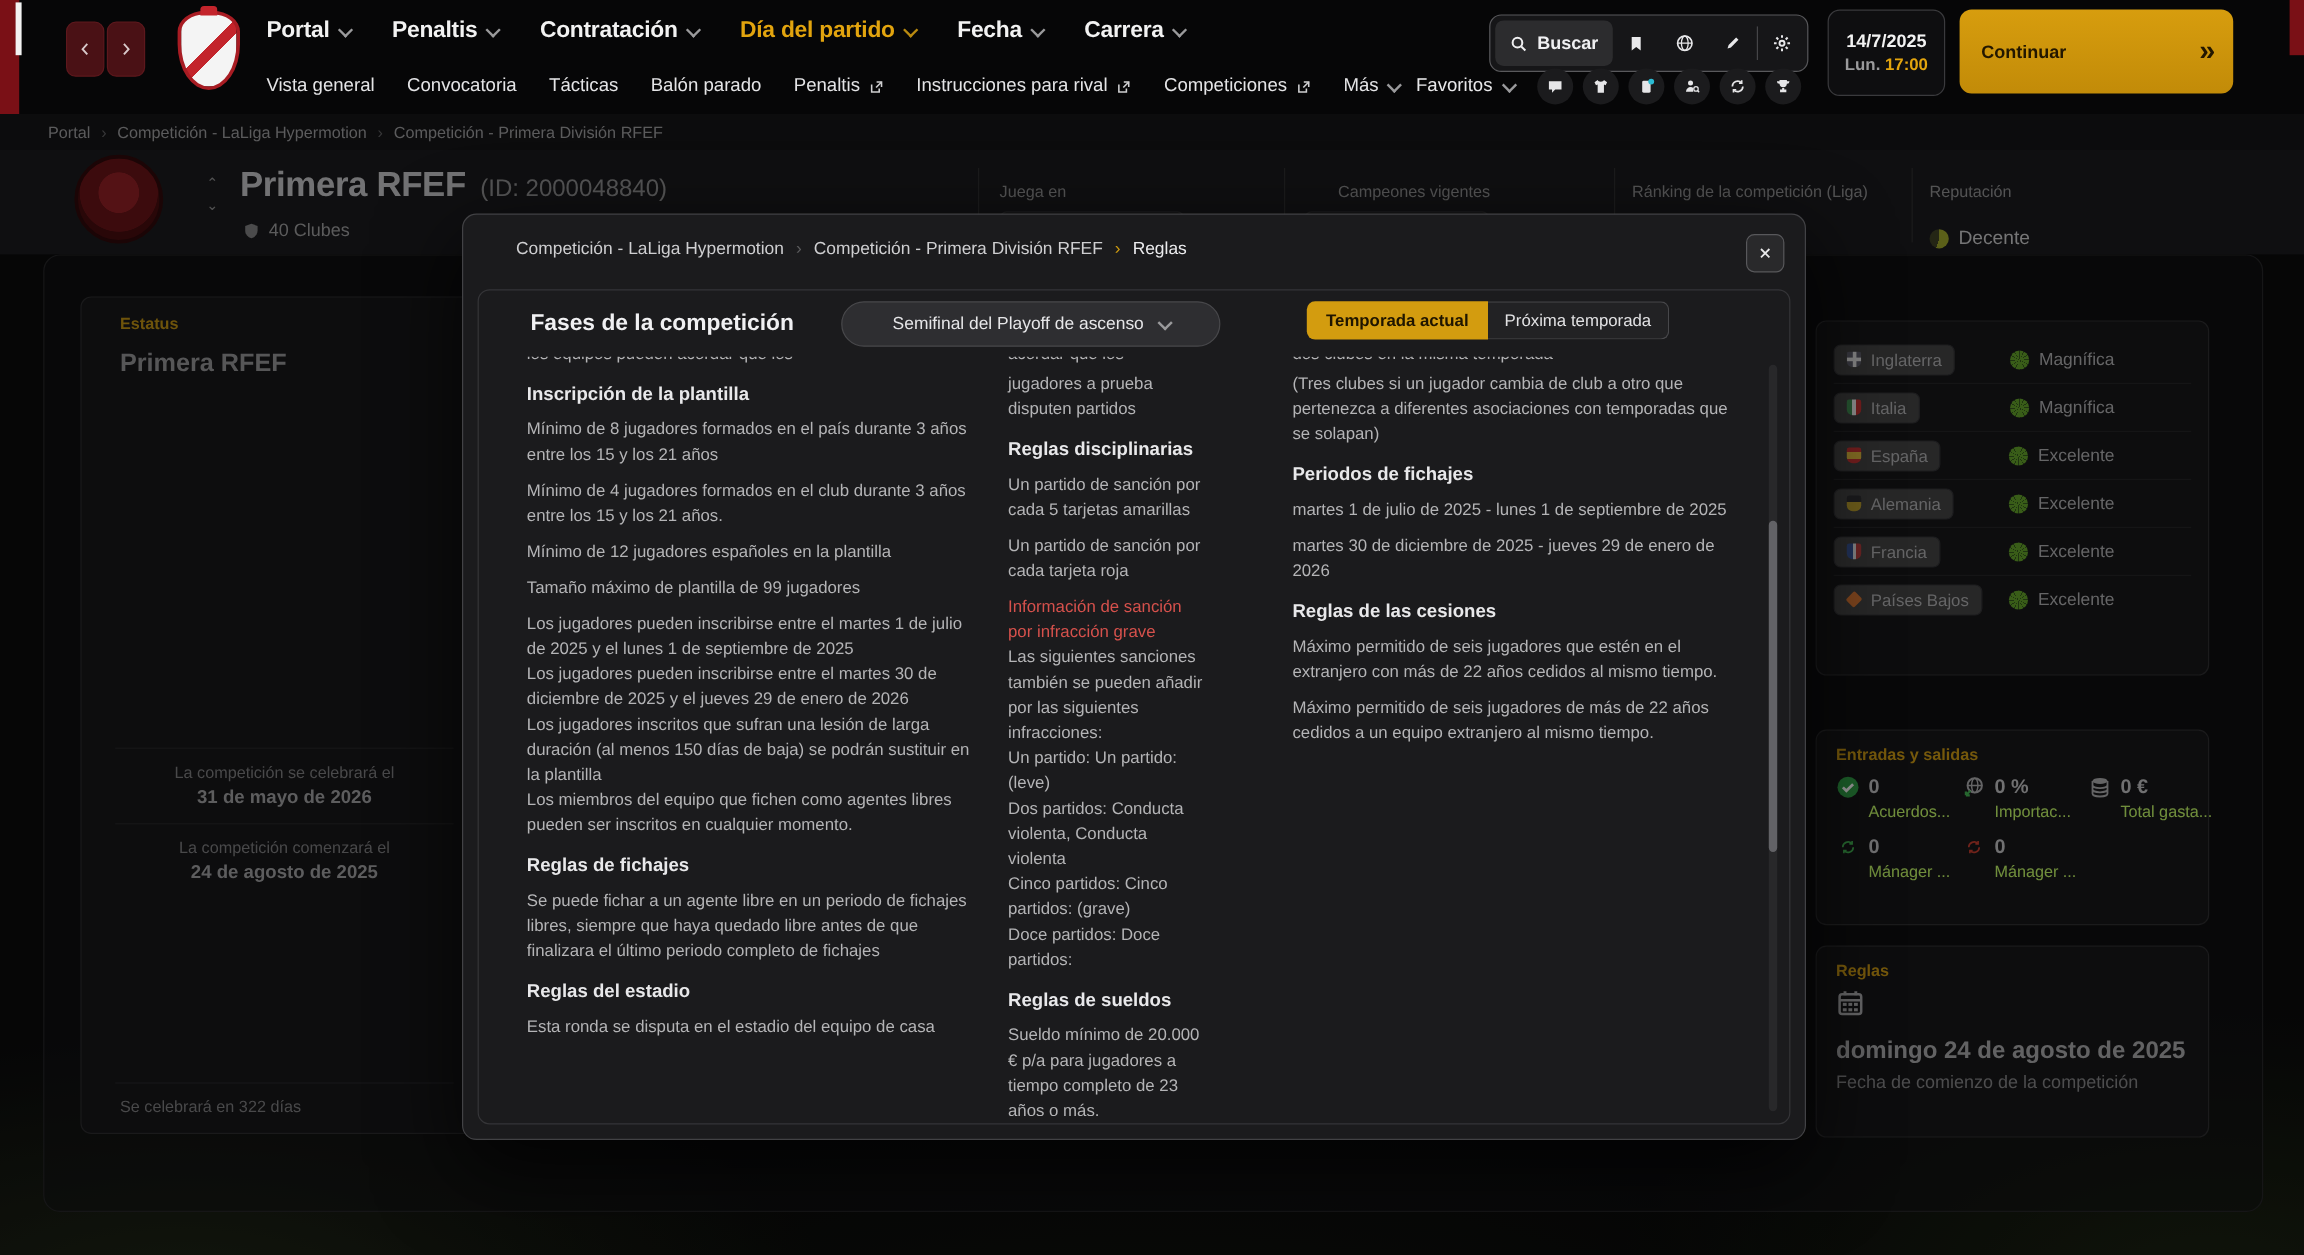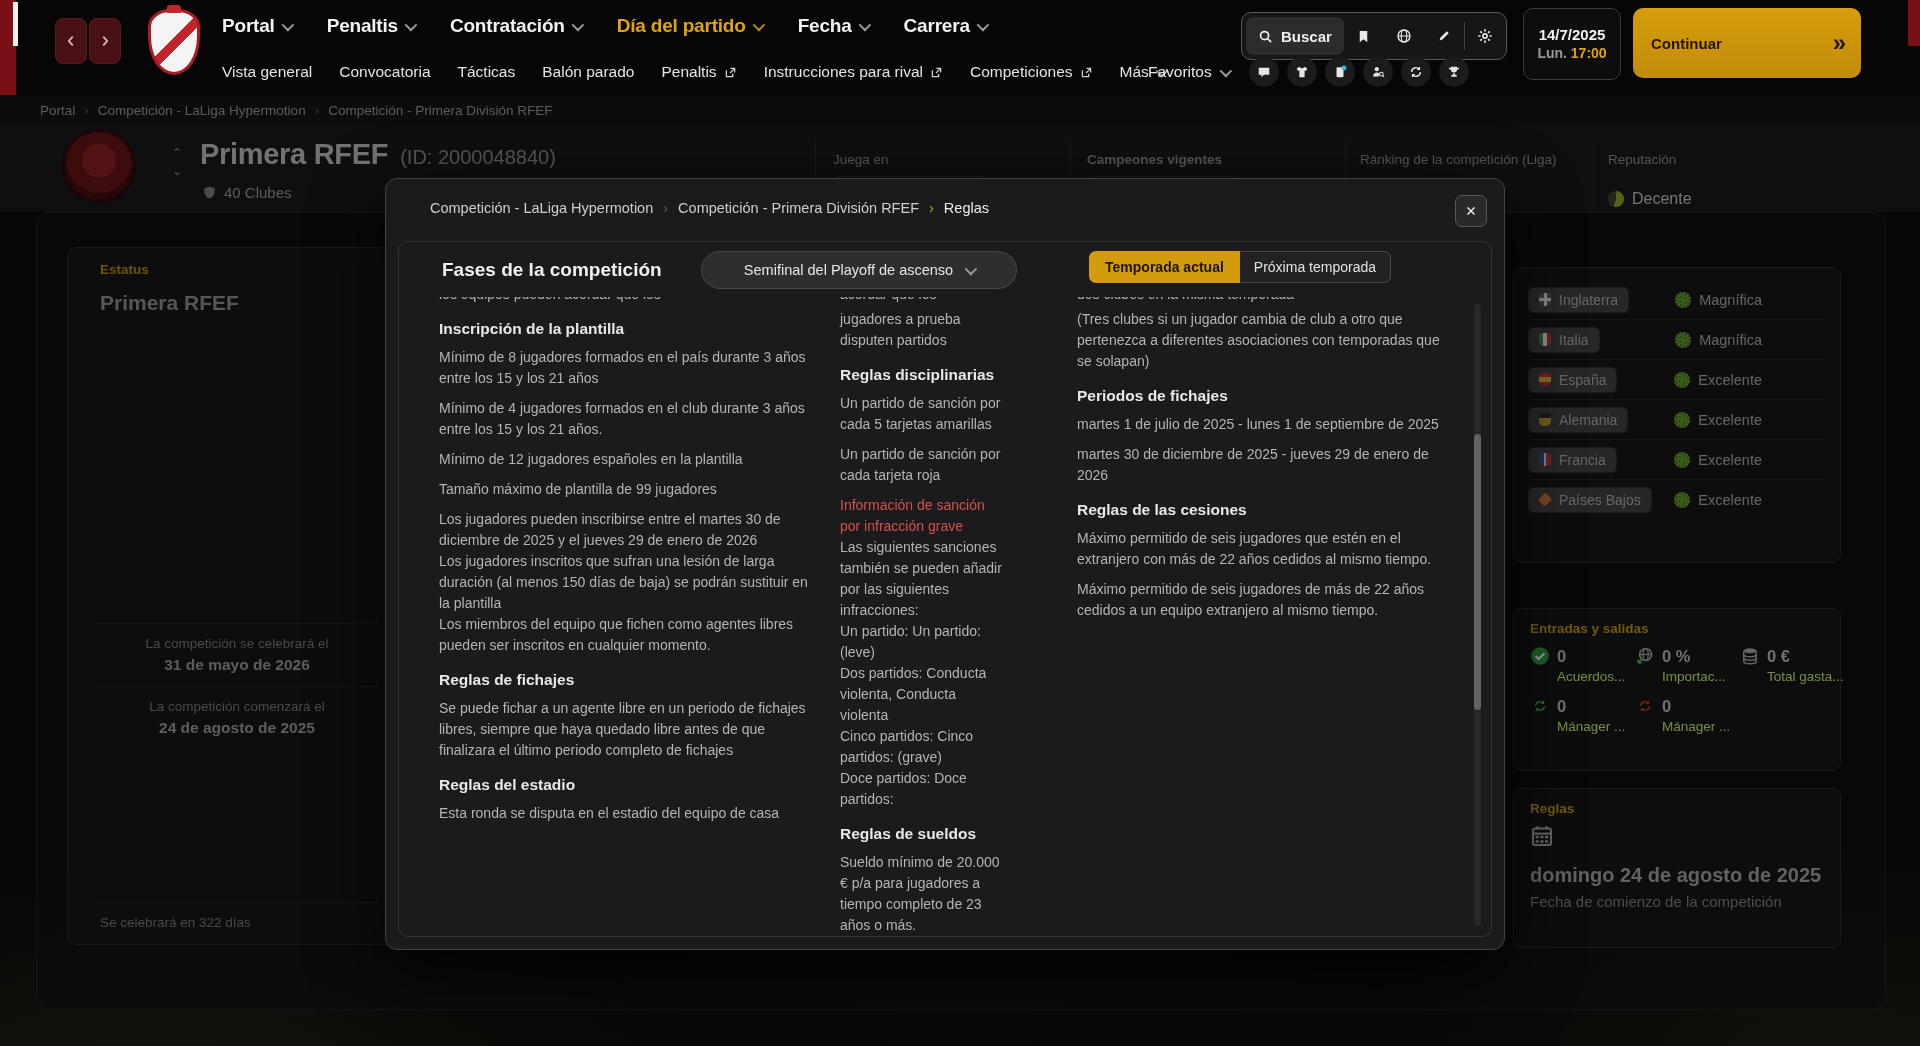--- a/index.html
+++ b/index.html
@@ -42,21 +42,21 @@
   .vsep{width:1px;height:28px;background:#454548;}
   #date-box{left:1523px;top:8px;width:96px;height:70px;background:#0e0e10;border:1px solid #3a3a3d;border-radius:10px;
     display:flex;flex-direction:column;align-items:center;justify-content:center;line-height:1.25;}
   #date-line{color:#f2f2f2;font-size:15px;font-weight:bold;}
   #day-line{font-size:14px;font-weight:bold;color:#9a9a9c;}
   #time-part{color:#e2a40e;}
   #continue-btn{left:1633px;top:8px;width:228px;height:70px;background:linear-gradient(180deg,#d79d0e,#c28b08);
     border-radius:10px;display:flex;align-items:center;justify-content:space-between;padding:0 18px;box-sizing:border-box;color:#231700;}
   #continue-label{font-size:15px;font-weight:bold;}
   #continue-arrow{font-size:24px;font-weight:bold;letter-spacing:-3px;}
-  #fav-row{left:1148px;top:52px;height:40px;display:flex;align-items:center;gap:10px;}
+  #fav-row{left:1180px;top:52px;height:40px;display:flex;align-items:center;gap:10px;}
   #favorites-btn{display:flex;align-items:center;gap:8px;color:#e8e8ea;font-size:15.5px;margin-right:10px;}
   .fav-ic{width:30px;height:30px;border-radius:50%;background:#1b1b1d;color:#e6e6e8;display:flex;align-items:center;justify-content:center;}
 
   
   #crumb-bar{left:0;top:95px;width:1920px;height:30px;background:#121214;display:flex;align-items:center;z-index:5;}
   #crumb-bar .inner{margin-left:40px;font-size:13.5px;color:#9a9a9c;display:flex;gap:9px;align-items:center;}
   .crumb-sep{color:#5c5c5e;}
 
   
   #page-header{left:0;top:125px;width:1920px;height:87px;background:#18181a;z-index:4;}
@@ -384,21 +384,21 @@
           <path d="M8 1.5l5.5 2v4c0 3.4-2.3 5.9-5.5 7-3.2-1.1-5.5-3.6-5.5-7v-4z" fill="currentColor"></path>
         </svg>
       </span>
     <span>40 Clubes</span>
   </div>
   <div class="abs hcol-div" style="left:815px;z-index:5;"></div>
   <div class="abs hcol-div" style="left:1070px;z-index:5;"></div>
   <div class="abs hcol-div" style="left:1345px;z-index:5;"></div>
   <div class="abs hcol-div" style="left:1593px;z-index:5;"></div>
   <div class="abs hcol-label" style="left:833px;z-index:5;">Juega en</div>
-  <div class="abs hcol-label" style="left:1087px;z-index:5;font-weight:bold;">Campeones vigentes</div>
+  <div class="abs hcol-label" style="left:1115px;z-index:5;">Campeones vigentes</div>
   <div class="abs hcol-label" style="left:1360px;z-index:5;">Ránking de la competición (Liga)</div>
   <div class="abs hcol-label" style="left:1608px;z-index:5;">Reputación</div>
   <div class="abs hcol-box" style="left:833px;width:152px;z-index:5;"></div>
   <div class="abs hcol-box" style="left:1087px;width:152px;z-index:5;"></div>
   <div id="reputation-value" class="abs" style="z-index:5;">
     <span class="pie half"></span>
     <span>Decente</span>
   </div>
 
   <div id="content-card" class="abs"></div>
@@ -605,20 +605,21 @@
       <div id="m-content">
         <div id="mcol-1" class="mcol">
             <div class="clip">
               <span>los equipos pueden acordar que los</span>
             </div>
             <div class="rh">Inscripción de la plantilla</div>
             <div class="rp">Mínimo de 8 jugadores formados en el país durante 3 años entre los 15 y los 21 años</div>
             <div class="rp">Mínimo de 4 jugadores formados en el club durante 3 años entre los 15 y los 21 años.</div>
             <div class="rp">Mínimo de 12 jugadores españoles en la plantilla</div>
             <div class="rp">Tamaño máximo de plantilla de 99 jugadores</div>
+            <div class="rp tight">Los jugadores pueden inscribirse entre el martes 1 de julio de 2025 y el lunes 1 de septiembre de 2025</div>
             <div class="rp tight">Los jugadores pueden inscribirse entre el martes 30 de diciembre de 2025 y el jueves 29 de enero de 2026</div>
             <div class="rp tight">Los jugadores inscritos que sufran una lesión de larga duración (al menos 150 días de baja) se podrán sustituir en la plantilla</div>
             <div class="rp">Los miembros del equipo que fichen como agentes libres pueden ser inscritos en cualquier momento.</div>
             <div class="rh">Reglas de fichajes</div>
             <div class="rp">Se puede fichar a un agente libre en un periodo de fichajes libres, siempre que haya quedado libre antes de que finalizara el último periodo completo de fichajes</div>
             <div class="rh">Reglas del estadio</div>
             <div class="rp">Esta ronda se disputa en el estadio del equipo de casa</div>
           </div>
         <div id="mcol-2" class="mcol">
             <div class="clip">

